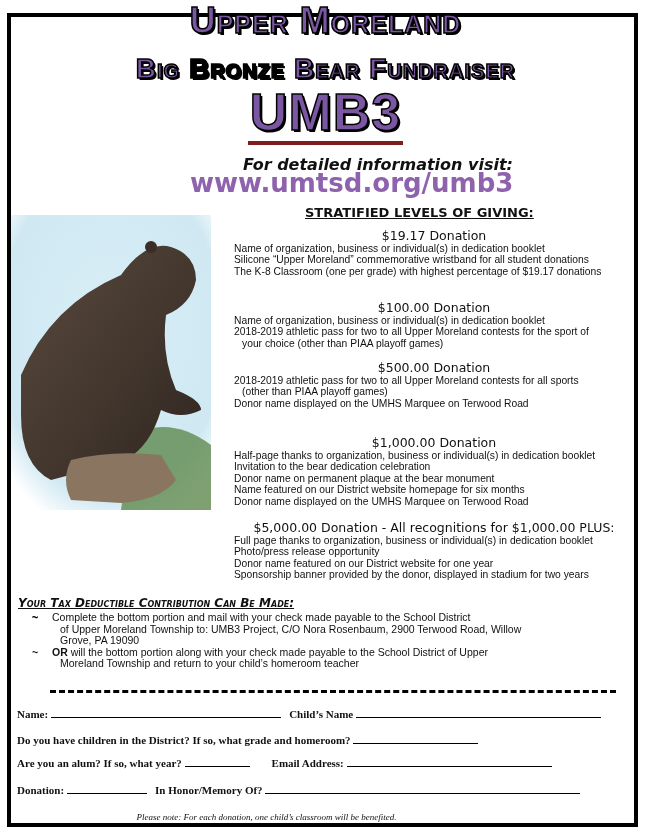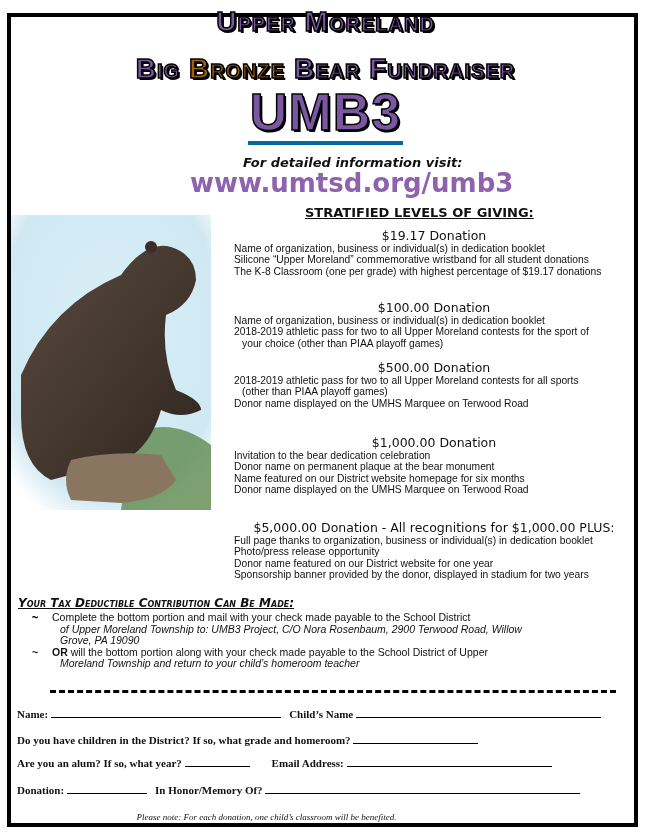--- a/index.html
+++ b/index.html
@@ -1,37 +1,37 @@
 <!DOCTYPE html>
 <html><head>
 <meta charset="utf-8">
 <style>
   html, body { margin:0; padding:0; background:#fff; }
   body { width:651px; height:837px; position:relative; overflow:hidden; font-family:"DejaVu Sans", sans-serif; color:#111; }
   .frame { position:absolute; left:7px; top:13px; width:631px; height:814px; border:4px solid #000; box-sizing:border-box; }
   .title { position:absolute; left:0; width:651px; text-align:center; font-family:"Liberation Sans", sans-serif; font-weight:bold; color:#7b57a3;
     -webkit-text-stroke:1.5px #000; letter-spacing:1px; text-shadow:2px 2px 0 #000; }
-  .t1 { top:6px; font-size:28px; font-variant:small-caps; }
+  .t1 { top:0; font-size:36px; font-variant:small-caps; }
   .t2 { top:53px; font-size:28px; font-variant:small-caps; }
-  .t2 .bronze { color:#a16207; }
+  .t2 .bronze { color:#000000; }
   .t3 { top:86px; font-size:52px; line-height:52px; }
-  .t3 span { border-bottom:4px solid #0369a1; padding:0 2px; }
-  .visit { position:absolute; top:155px; left:243px; font-size:13px; font-style:italic; font-weight:bold; }
+  .t3 span { border-bottom:4px solid #7f1d1d; padding:0 2px; }
+  .visit { position:absolute; top:155px; left:243px; font-size:16px; font-style:italic; font-weight:bold; }
   .url { position:absolute; top:168px; left:190px; font-size:26px; font-weight:bold; color:#8e62ad; }
   .bear { position:absolute; left:11px; top:215px; width:200px; height:295px; }
   .levels-title { position:absolute; top:205px; left:305px; font-size:13px; font-weight:bold; text-decoration:underline; }
   .tier { position:absolute; left:234px; width:400px; font-size:10.3px; line-height:11.6px; font-family:"Liberation Sans", sans-serif; }
   .tier h3 { margin:0 0 1px 0; text-align:center; font-family:"DejaVu Sans", sans-serif; font-size:12.5px; font-weight:normal; }
   .tier .line { white-space:nowrap; }
   .tier .indent { padding-left:8px; }
   .tax { position:absolute; top:596px; left:18px; font-size:12px; font-style:italic; font-weight:bold; font-variant:small-caps; text-decoration:underline; }
   .methods { position:absolute; top:612px; left:32px; width:600px; font-size:10.5px; line-height:11.6px; font-family:"Liberation Sans", sans-serif; }
   .methods .m { position:relative; padding-left:20px; }
   .methods .m .tilde { position:absolute; left:0; font-weight:bold; }
-  .methods .m .cont { padding-left:8px;font-style:italic; }
+  .methods .m .cont { padding-left:8px; }
   .dash { position:absolute; top:690px; left:50px; width:566px; border-top:3px dashed #000; }
   .form { position:absolute; left:17px; font-family:"Liberation Serif", serif; font-weight:bold; font-size:11px; }
   .blank { display:inline-block; border-bottom:1px solid #000; height:10px; vertical-align:baseline; }
   .note { position:absolute; top:812px; left:0; width:533px; text-align:center; font-family:"Liberation Serif", serif; font-style:italic; font-size:9px; }
 </style>
 </head>
 <body>
 
 <div class="frame"></div>
 
@@ -79,20 +79,21 @@
 
 <div class="tier" style="top:362px;">
   <h3>$500.00 Donation</h3>
   <div class="line">2018-2019 athletic pass for two to all Upper Moreland contests for all sports</div>
   <div class="line indent">(other than PIAA playoff games)</div>
   <div class="line">Donor name displayed on the UMHS Marquee on Terwood Road</div>
 </div>
 
 <div class="tier" style="top:437px;">
   <h3>$1,000.00 Donation</h3>
+  <div class="line">Half-page thanks to organization, business or individual(s) in dedication booklet</div>
   <div class="line">Invitation to the bear dedication celebration</div>
   <div class="line">Donor name on permanent plaque at the bear monument</div>
   <div class="line">Name featured on our District website homepage for six months</div>
   <div class="line">Donor name displayed on the UMHS Marquee on Terwood Road</div>
 </div>
 
 <div class="tier" style="top:522px;">
   <h3>$5,000.00 Donation - All recognitions for $1,000.00 PLUS:</h3>
   <div class="line">Full page thanks to organization, business or individual(s) in dedication booklet</div>
   <div class="line">Photo/press release opportunity</div>

